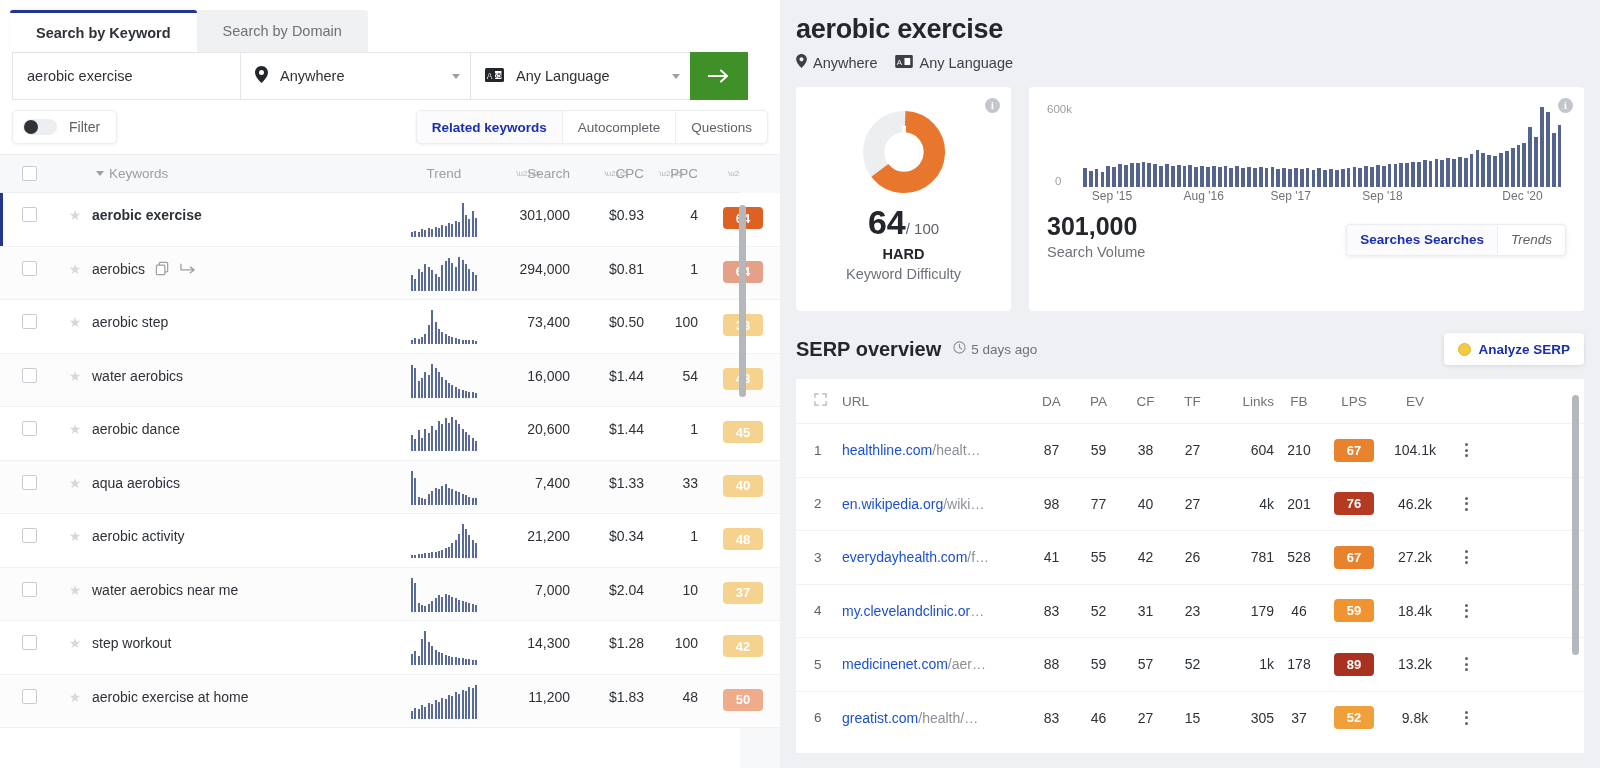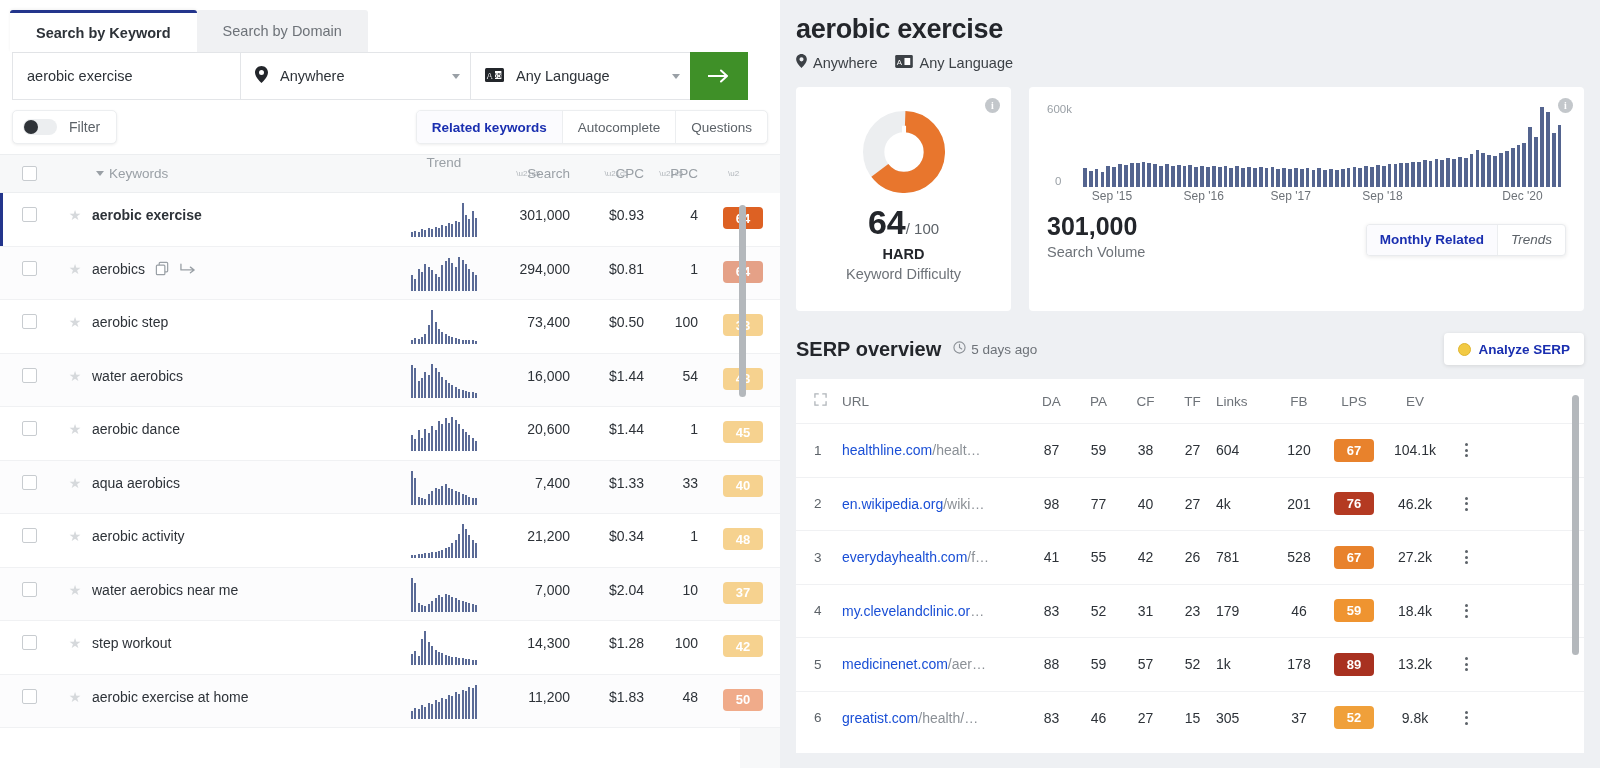--- a/index.html
+++ b/index.html
@@ -66,21 +66,21 @@
   .seg { margin-left:auto; display:flex; background:#fff; border:1px solid #eceef0; border-radius:5px;
          box-shadow:0 1px 3px rgba(0,0,0,.07); height:34px; overflow:hidden; }
   .seg .item{ display:flex;align-items:center;padding:0 15px;font-size:13.5px;color:#5c6268;cursor:pointer;
               border-right:1px solid #eceef0;}
   .seg .item:last-child{border-right:none;}
   .seg .item.active{ color:#1a2fb0; font-weight:bold; background:#fbfbfe; }
 
   
   .kw-wrap { position:relative; flex:1; background:#fff; border-top:1px solid #eceef0; }
   .kw-head {
-    display:flex; height:38px; background:#f7f8f9;
+    display:flex; align-items:center; height:38px; background:#f7f8f9;
     border-bottom:1px solid #eceef0; font-size:13.5px; color:#9aa0a6;
   }
   .c-chk   { width:58px; display:flex; justify-content:center; align-items:center;}
   .c-star  { width:34px; display:flex; justify-content:center; }
   .c-kw    { flex:1; }
   .c-trend { width:104px; text-align:center; }
   .c-search{ width:74px; text-align:right; }
   .c-cpc   { width:74px; text-align:right; }
   .c-ppc   { width:62px; text-align:right; padding-right:8px;}
   .c-kd    { width:74px; display:flex; justify-content:center; }
@@ -164,21 +164,21 @@
   .serp-btn { margin-left:auto; background:#fff; border-radius:4px; box-shadow:0 1px 4px rgba(0,0,0,.11);
               height:32px; display:flex; align-items:center; gap:7px; padding:0 14px; cursor:pointer;}
   .serp-btn .lbl{ font-size:13.5px; font-weight:bold; color:#1a2fb0;}
   .coin { width:13px;height:13px;border-radius:50%;background:#f2ca44;border:1px solid #dfb52f;}
 
   .serp-card { background:#fff; border-radius:0; margin-top:14px; height:374px; position:relative; overflow:hidden;}
   .serp-thead { display:flex; align-items:center; height:44px; font-size:13.5px; color:#6d7278; padding-left:18px;}
   .s-idx{width:28px;}
   .s-url{width:186px;}
   .s-n {width:47px; text-align:center;}
-  .s-links{width:58px;text-align:left;}
+  .s-links{width:58px;text-align:right;}
   .s-fb{width:50px;text-align:center;}
   .s-lps{width:60px;text-align:center;}
   .s-ev{width:62px;text-align:center;}
   .s-kebab{width:40px;text-align:center;}
   .serp-row { display:flex; align-items:center; height:53.5px; border-top:1px solid #f0f1f3;
               font-size:14px; color:#2d3238; padding-left:18px;}
   .serp-row .s-idx{ color:#5c6268; font-size:13.5px;}
   .serp-row .s-url{ white-space:nowrap; overflow:hidden; }
   .serp-row .s-url a{ color:#1a4fd6; text-decoration:none; font-size:14px;}
   .serp-row .s-url .path{ color:#8b9096; }
@@ -843,34 +843,34 @@
               <i style="height: 44.4333px; background: rgb(84, 100, 143);"></i>
               <i style="height: 60.2px; background: rgb(84, 100, 143);"></i>
               <i style="height: 50.1667px; background: rgb(84, 100, 143);"></i>
               <i style="height: 80.2667px; background: rgb(84, 100, 143);"></i>
               <i style="height: 74.5333px; background: rgb(84, 100, 143);"></i>
               <i style="height: 54.4667px; background: rgb(84, 100, 143);"></i>
               <i style="height: 61.6333px; background: rgb(84, 100, 143);"></i>
             </div>
           <div class="sv-xaxis" id="sv-xaxis">
               <span style="left: 6%;">Sep '15</span>
-              <span style="left: 25%;">Sep '16</span>
+              <span style="left: 25%;">Aug '16</span>
               <span style="left: 43%;">Sep '17</span>
               <span style="left: 62%;">Sep '18</span>
               <span style="left: 91%;">Dec '20</span>
             </div>
         </div>
         <div class="sv-bottom">
           <div>
             <div class="sv-num">301,000</div>
             <div class="sv-lbl">Search Volume</div>
           </div>
           <div class="sv-seg">
             <div class="item active">
-                <span>Monthly Related</span>
+                <span>Searches Searches</span>
               </div>
             <div class="item">
                 <span>Trends</span>
               </div>
           </div>
         </div>
       </div>
     </div>
 
     <div class="serp-head">
@@ -910,21 +910,21 @@
       </div>
       <div id="serp-body">
           <div class="serp-row">
             <div class="s-idx">1</div>
             <div class="s-url"><a>healthline.com<span class="path">/healt…</span></a></div>
             <div class="s-n">87</div>
             <div class="s-n">59</div>
             <div class="s-n">38</div>
             <div class="s-n">27</div>
             <div class="s-links">604</div>
-            <div class="s-fb">120</div>
+            <div class="s-fb">210</div>
             <div class="s-lps">
               <span class="lps-badge" style="background:#e8822c">67</span>
             </div>
             <div class="s-ev">104.1k</div>
             <div class="s-kebab">
               <span class="kebab">
                 <b></b>
                 <b></b>
                 <b></b>
               </span>

